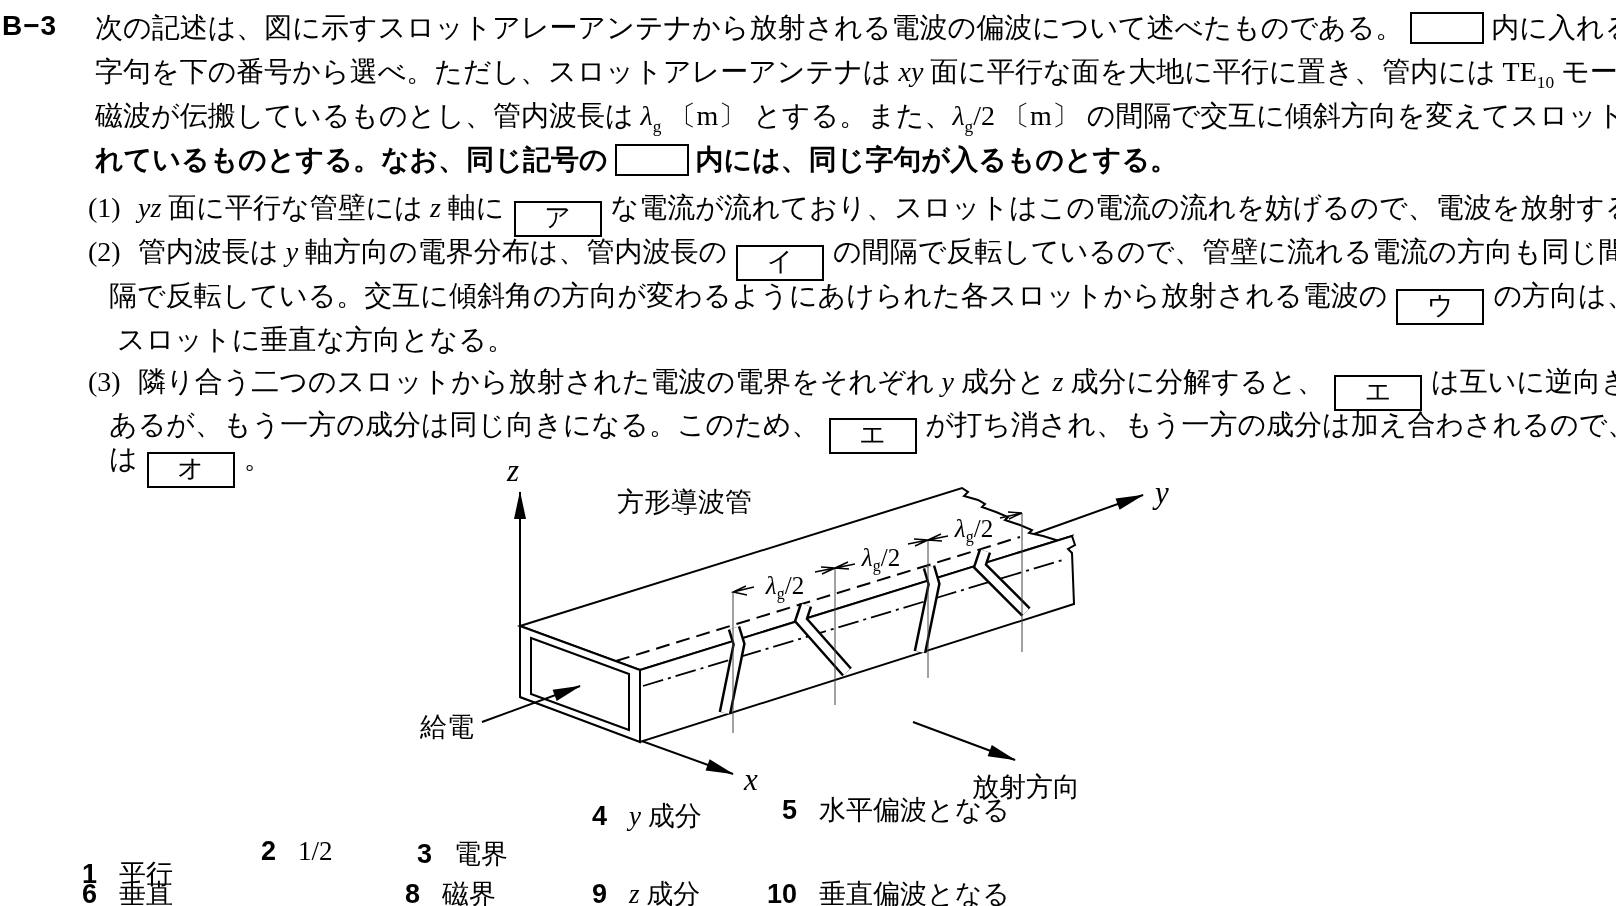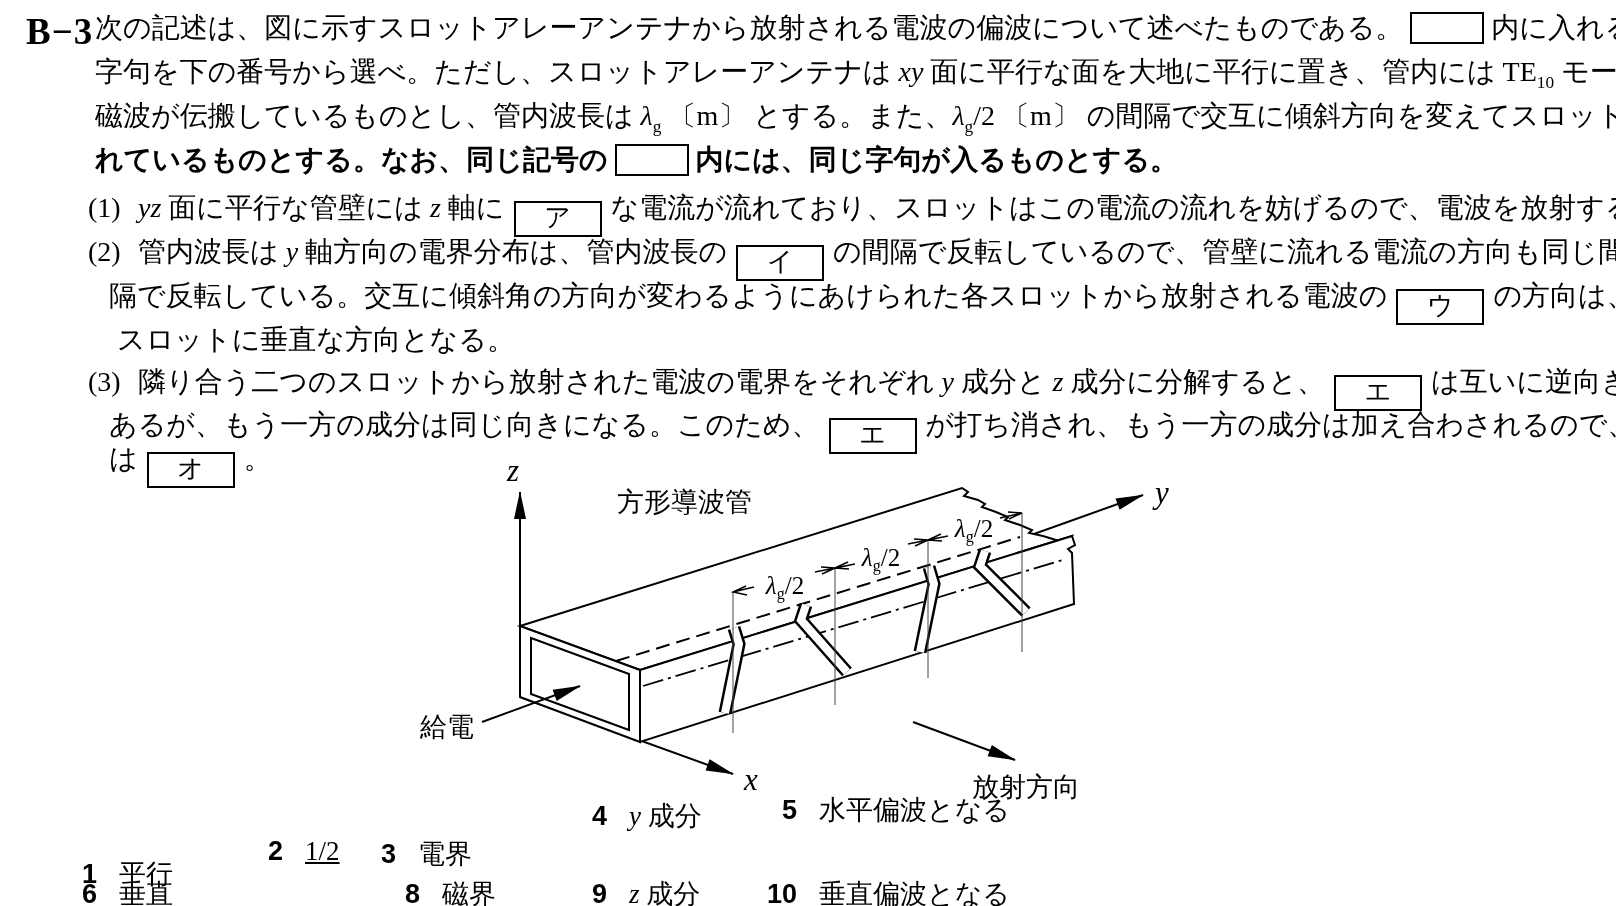--- a/index.html
+++ b/index.html
@@ -4,22 +4,22 @@
 <style>
   html,body{margin:0;padding:0;}
   body{
     width:1616px;height:906px;background:#ffffff;color:#000;
     font-family:"Liberation Serif","DejaVu Serif",serif;
     overflow:hidden;position:relative;
   }
   .line{position:absolute;white-space:nowrap;font-size:28px;line-height:36px;}
   .just{text-align:justify;text-align-last:justify;}
   .pno{
-    position:absolute;left:26px;top:10px;font-size:37px;font-weight:bold;
-    font-family:Liberation Serif, serif;letter-spacing:1px;
+    position:absolute;left:2px;top:10px;font-size:28px;font-weight:bold;
+    font-family:Liberation Sans, sans-serif;letter-spacing:1px;
   }
   .itnum{display:inline-block;min-width:40px;margin-right:10px;}
   .it{font-style:italic;font-family:"Liberation Serif","DejaVu Serif",serif;}
   sub{font-size:0.62em;}
   .fbox{
     display:inline-block;width:84px;height:32px;border:2px solid #000;
     text-align:center;line-height:30px;font-size:26px;vertical-align:-9px;
     margin:0 9px;text-align-last:center;
   }
   .fbox.empty{width:70px;height:28px;vertical-align:-7px;margin:0 7px;}
@@ -135,22 +135,22 @@
   <text class="jp-label" x="420" y="736">給電</text>
 
   <line x1="913" y1="722" x2="1015" y2="760" stroke="#000" stroke-width="2" marker-end="url(#ah)"></line>
   <text class="jp-label" x="972" y="796">放射方向</text>
 
   <text class="jp-label" x="617" y="511">方形導波管</text>
 </svg>
 
 <div>
   <div class="opt" style="left:65px;top:836px;margin-top:20px;"><span class="num">1</span><span class="it"></span><span>平行</span></div>
-  <div class="opt" style="left:251px;top:836px;text-decoration:underline;"><span class="num">2</span><span class="it"></span><span>1/2</span></div>
-  <div class="opt" style="left:364px;top:836px;"><span class="num">3</span><span class="it"></span><span>電界</span></div>
+  <div class="opt" style="left:244px;top:836px;"><span class="num">2</span><span class="it"></span><span>1/2</span></div>
+  <div class="opt" style="left:400px;top:836px;"><span class="num">3</span><span class="it"></span><span>電界</span></div>
   <div class="opt" style="left:575px;top:798px;"><span class="num">4</span><span class="it">y</span><span> 成分</span></div>
   <div class="opt" style="left:765px;top:792px;"><span class="num">5</span><span class="it"></span><span>水平偏波となる</span></div>
 
   <div class="opt" style="left:65px;top:876px;"><span class="num">6</span><span class="it"></span><span>垂直</span></div>
   <div class="opt" style="left:235px;top:924px;"><span class="num">7</span><span class="it"></span><span>1/4</span></div>
   <div class="opt" style="left:388px;top:876px;"><span class="num">8</span><span class="it"></span><span>磁界</span></div>
   <div class="opt" style="left:575px;top:876px;"><span class="num">9</span><span class="it">z</span><span> 成分</span></div>
   <div class="opt" style="left:765px;top:876px;"><span class="num">10</span><span class="it"></span><span>垂直偏波となる</span></div>
 </div>
 

